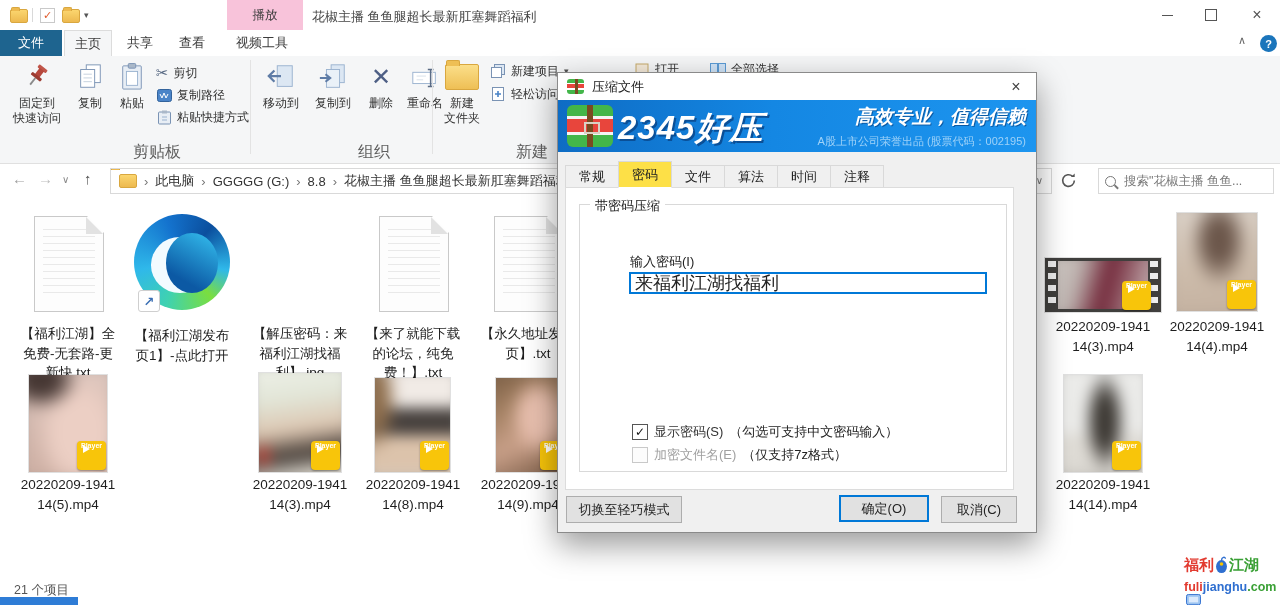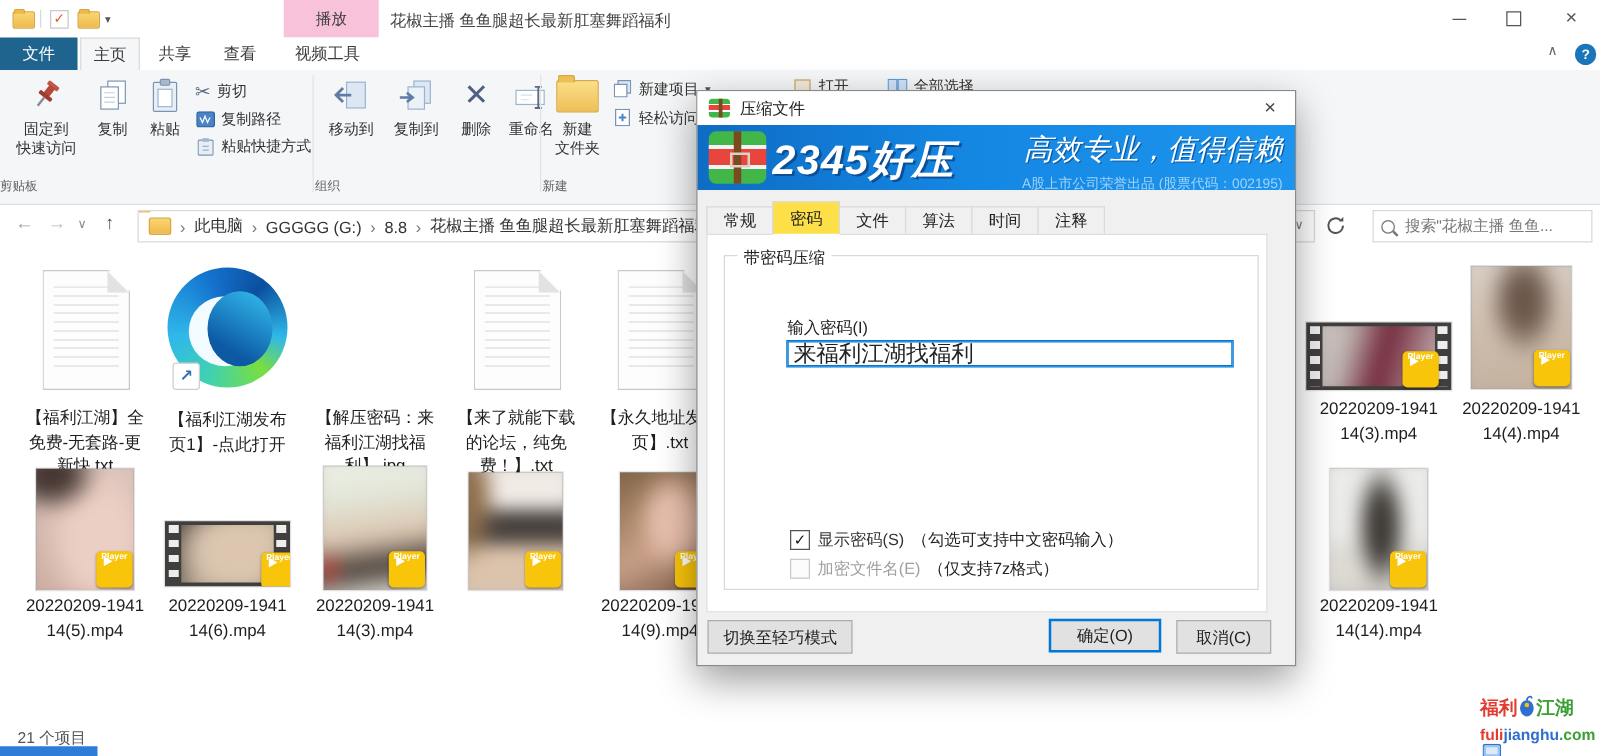--- a/index.html
+++ b/index.html
@@ -32,21 +32,21 @@
   .collapse-chevron{position:absolute;left:1238px;top:34px;font-size:11px;color:#666;}
   .help-circle{position:absolute;left:1260px;top:35px;width:17px;height:17px;border-radius:50%;background:#1b75bb;color:#fff;
     font-size:11px;font-weight:bold;display:flex;align-items:center;justify-content:center;}
 
   
   .ribbon{position:absolute;left:0;top:56px;width:1280px;height:108px;background:#f5f6f7;border-bottom:1px solid #e0e0e0;box-sizing:border-box;}
   .rsep{position:absolute;top:4px;width:1px;height:94px;background:#e3e3e3;}
   .rbig{position:absolute;top:4px;display:flex;flex-direction:column;align-items:center;font-size:12px;color:#333;text-align:center;white-space:pre-line;line-height:15px;}
   .rbig .ric{height:34px;display:flex;align-items:center;justify-content:center;margin-bottom:2px;}
   .rsmall{position:absolute;height:18px;display:flex;align-items:center;gap:5px;font-size:12px;color:#333;white-space:nowrap;}
-  .glabel{position:absolute;top:86px;font-size:10px;color:#5f5f5f;text-align:left;}
+  .glabel{position:absolute;top:86px;font-size:16px;color:#5f5f5f;text-align:center;margin-left:32px;}
   .folder-ic{width:32px;height:24px;background:linear-gradient(#fbdf8a,#eebf55);border:1px solid #d9a73f;border-radius:2px;position:relative;}
   .folder-ic::before{content:'';position:absolute;left:0;top:-5px;width:12px;height:5px;background:#eebf55;border:1px solid #d9a73f;border-bottom:none;border-radius:2px 2px 0 0;}
   .xglyph{font-size:24px;font-weight:bold;color:#4e5f85;line-height:26px;}
   .cutglyph{font-size:15px;color:#5a6b85;}
   .ic16{width:16px;height:16px;display:inline-flex;align-items:center;justify-content:center;}
 
   
   .addr{position:absolute;left:0;top:164px;width:1280px;height:36px;background:#fff;}
   .navg{position:absolute;top:6px;font-size:15px;}
   .crumbbox{position:absolute;left:110px;top:4px;width:942px;height:26px;border:1px solid #d9d9d9;background:#fff;
@@ -120,21 +120,21 @@
   .ziplogo{width:17px;height:15px;border-radius:3px;margin-left:9px;flex:none;position:relative;
     background:linear-gradient(180deg,#43b649 0 26%,#fff 26% 36%,#e8453c 36% 62%,#fff 62% 72%,#43b649 72% 100%);}
   .ziplogo::after{content:'';position:absolute;left:45%;top:0;width:3px;height:100%;background:#7a4a21;}
   .dlg-banner{position:absolute;left:0;top:27px;width:478px;height:52px;background:linear-gradient(90deg,#0e6cc4 0%,#1487e3 45%,#1d95ef 100%);overflow:hidden;}
   .bn-logo{position:absolute;left:9px;top:5px;width:46px;height:42px;border-radius:6px;
     background:linear-gradient(180deg,#43b649 0 26%,#f4f4f4 26% 34%,#e8453c 34% 64%,#f4f4f4 64% 72%,#43b649 72% 100%);}
   .bn-logo::after{content:'';position:absolute;left:44%;top:0;width:6px;height:100%;background:#7a4a21;}
   .bn-logo::before{content:'';position:absolute;left:38%;top:40%;width:12px;height:8px;border:2px solid #d9d2c4;z-index:2;}
   .bn-name{position:absolute;left:60px;top:6px;font-size:33px;font-weight:900;font-style:italic;color:#fff;letter-spacing:1px;text-shadow:2px 2px 0 #0a4f97;}
   .bn-right{position:absolute;right:10px;top:4px;text-align:right;}
-  .bn-slogan{font-size:23px;font-weight:400;font-style:italic;color:#fff;text-shadow:1px 1px 0 #0b5aa5;white-space:nowrap;}
+  .bn-slogan{font-size:19px;font-weight:700;font-style:italic;color:#fff;text-shadow:1px 1px 0 #0b5aa5;white-space:nowrap;}
   .bn-sub{font-size:11px;color:#9fd2f8;margin-top:4px;white-space:nowrap;}
   .dlg-tabs{position:absolute;left:7px;top:91px;height:24px;display:flex;align-items:flex-end;}
   .dtab{height:23px;padding:0 13px;display:flex;align-items:center;font-size:13px;color:#222;
     border:1px solid #d9d9d9;border-bottom:none;background:#f0f0f0;margin-right:-1px;box-sizing:border-box;}
   .dtab.active{background:#fde047;height:27px;position:relative;z-index:3;border-bottom:1px solid #fff;}
   .dlg-panel{position:absolute;left:7px;top:114px;width:449px;height:303px;background:#fff;border:1px solid #dcdcdc;box-sizing:border-box;z-index:2;}
   .groupbox{position:absolute;left:13px;top:16px;width:426px;height:266px;border:1px solid #d9d9d9;}
   .grouplegend{position:absolute;left:10px;top:-8px;background:#fff;padding:0 5px;font-size:13px;color:#222;}
   .pwd-label{position:absolute;left:50px;top:48px;font-size:13px;color:#222;}
   .pwd-input{position:absolute;left:49px;top:67px;width:358px;height:22px;border:1px solid #0078d7;outline:1px solid #0078d7;outline-offset:-2px;
@@ -389,43 +389,33 @@
     <div class="fname" style="top:107px;">20220209-194114(4).mp4</div>
   </div>
 
   <div class="fitem" style="left:18px;top:373px;height:150px;">
     <div class="vt" style="left:11px;top:2px;width:78px;height:97px;">
       <div class="blur b5"></div>
       <span class="vbadge"><span class="c"></span><span class="t">Player</span></span>
     </div>
     <div class="fname" style="top:102px;">20220209-194114(5).mp4</div>
   </div>
-  <div class="fitem" style="left:132px;top:373px;height:150px;">
-    <div class="vt film" style="left:0;top:44px;width:100px;height:52px;">
-      <span class="holes hl"></span>
-        <span class="holes hr"></span>
-      <div class="content">
-          <div class="blur b6"></div>
-        </div>
-      <span class="vbadge" style="right:-6px;bottom:-2px;"><span class="c"></span><span class="t">Player</span></span>
-    </div>
-    <div class="fname" style="top:102px;">20220209-194114(6).mp4</div>
-  </div>
   <div class="fitem" style="left:250px;top:373px;height:150px;">
     <div class="vt" style="left:9px;top:0;width:82px;height:99px;">
       <div class="blur b7"></div>
       <span class="vbadge"><span class="c"></span><span class="t">Player</span></span>
     </div>
     <div class="fname" style="top:102px;">20220209-194114(3).mp4</div>
   </div>
   <div class="fitem" style="left:363px;top:373px;height:150px;">
     <div class="vt" style="left:12px;top:5px;width:75px;height:94px;">
       <div class="blur b8"></div>
       <span class="vbadge"><span class="c"></span><span class="t">Player</span></span>
     </div>
+    <div class="fname" style="top:102px;">20220209-194114(8).mp4</div>
   </div>
   <div class="fitem" style="left:478px;top:373px;height:150px;">
     <div class="vt" style="left:18px;top:5px;width:74px;height:94px;">
       <div class="blur b9"></div>
       <span class="vbadge"><span class="c"></span><span class="t">Player</span></span>
     </div>
     <div class="fname" style="top:102px;">20220209-194114(9).mp4</div>
   </div>
   <div class="fitem" style="left:1053px;top:373px;height:150px;">
     <div class="vt" style="left:11px;top:2px;width:78px;height:97px;">

